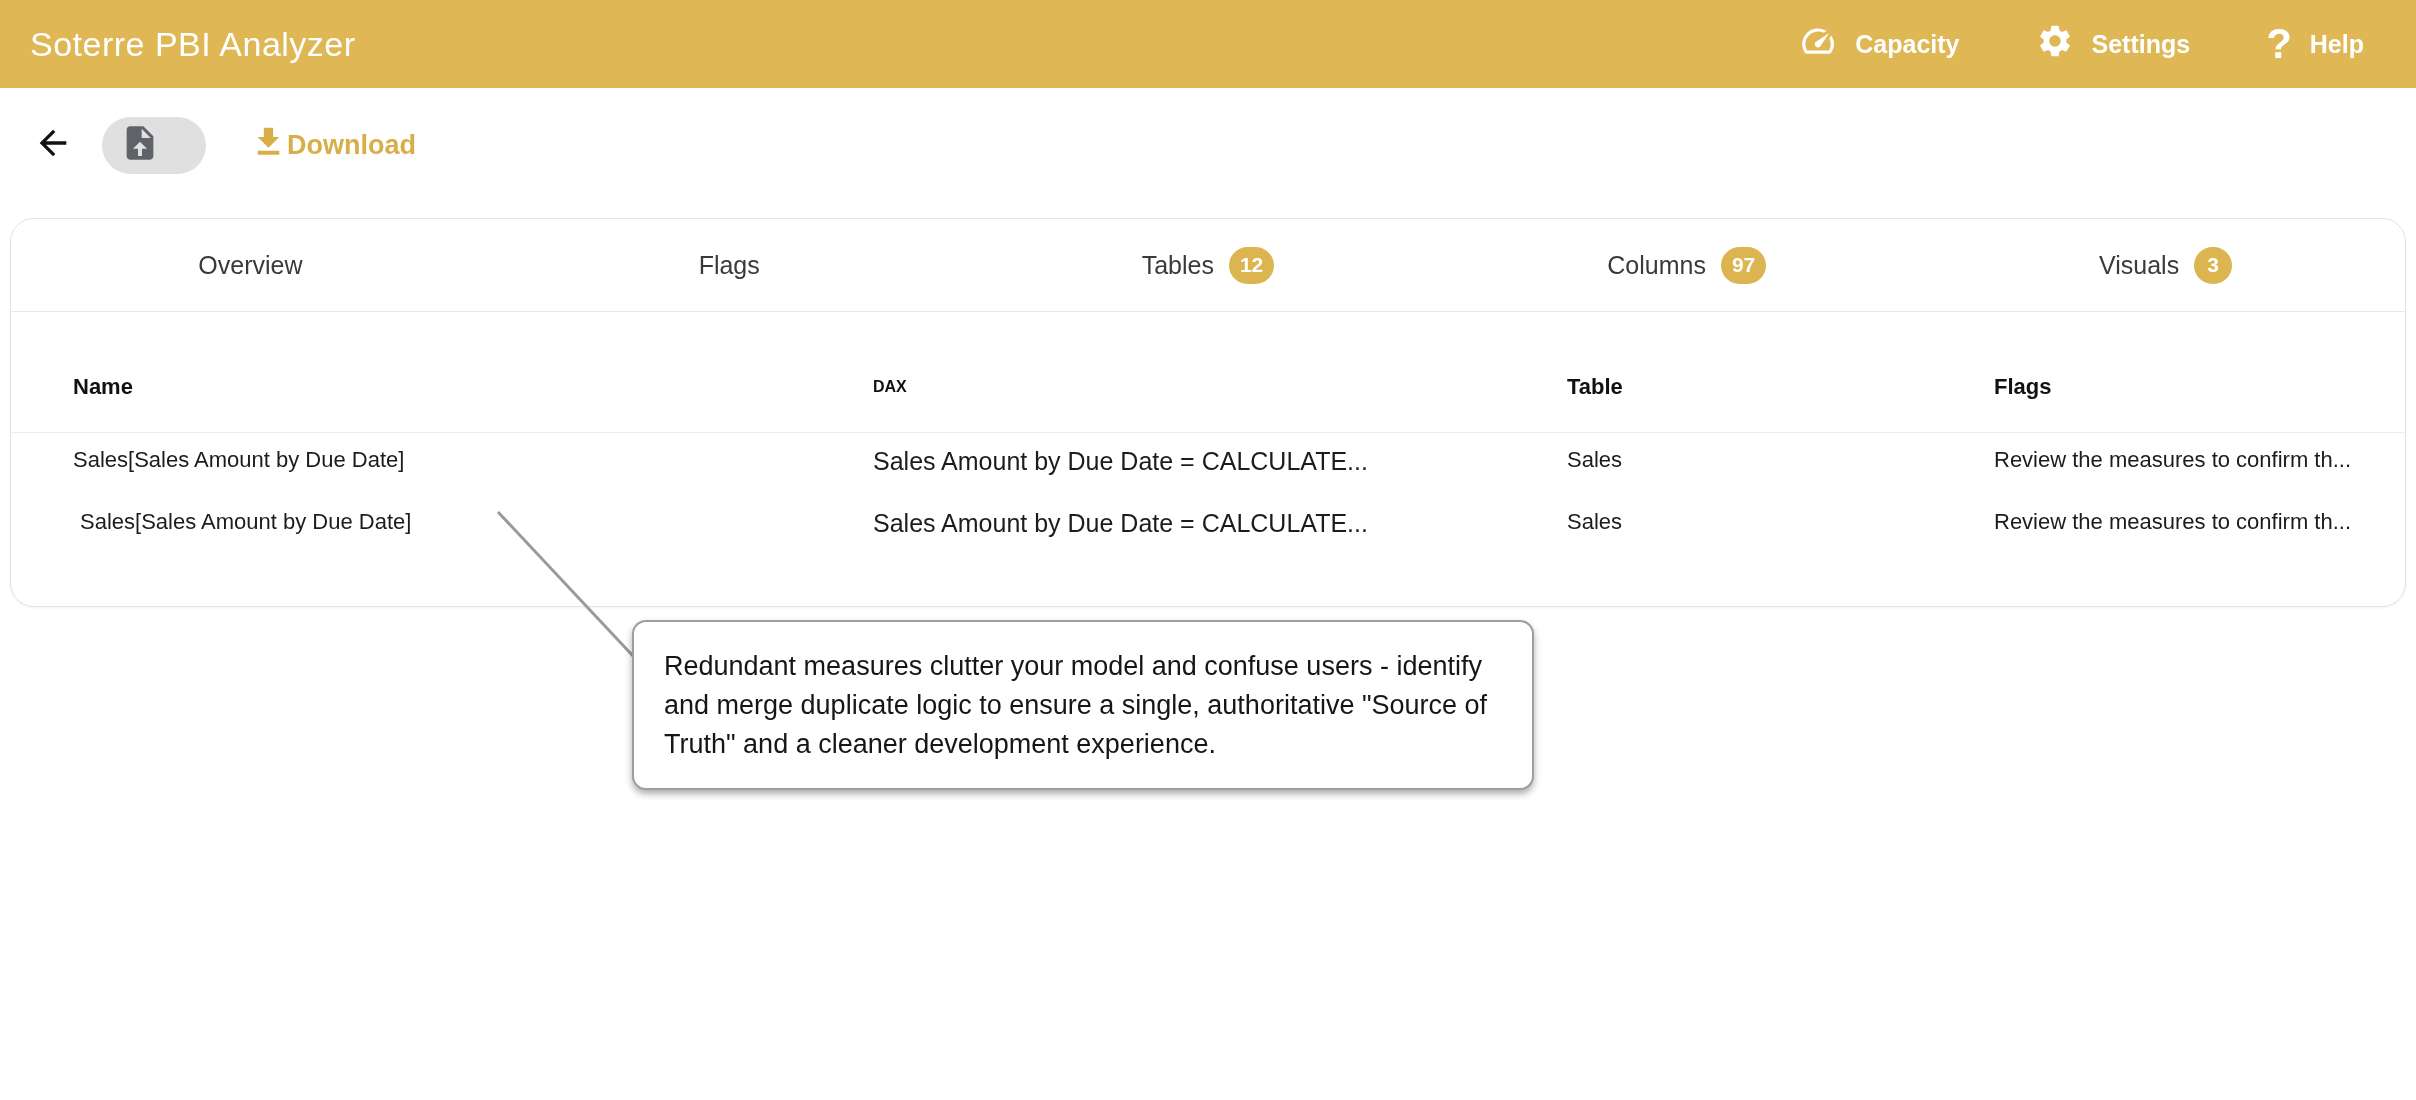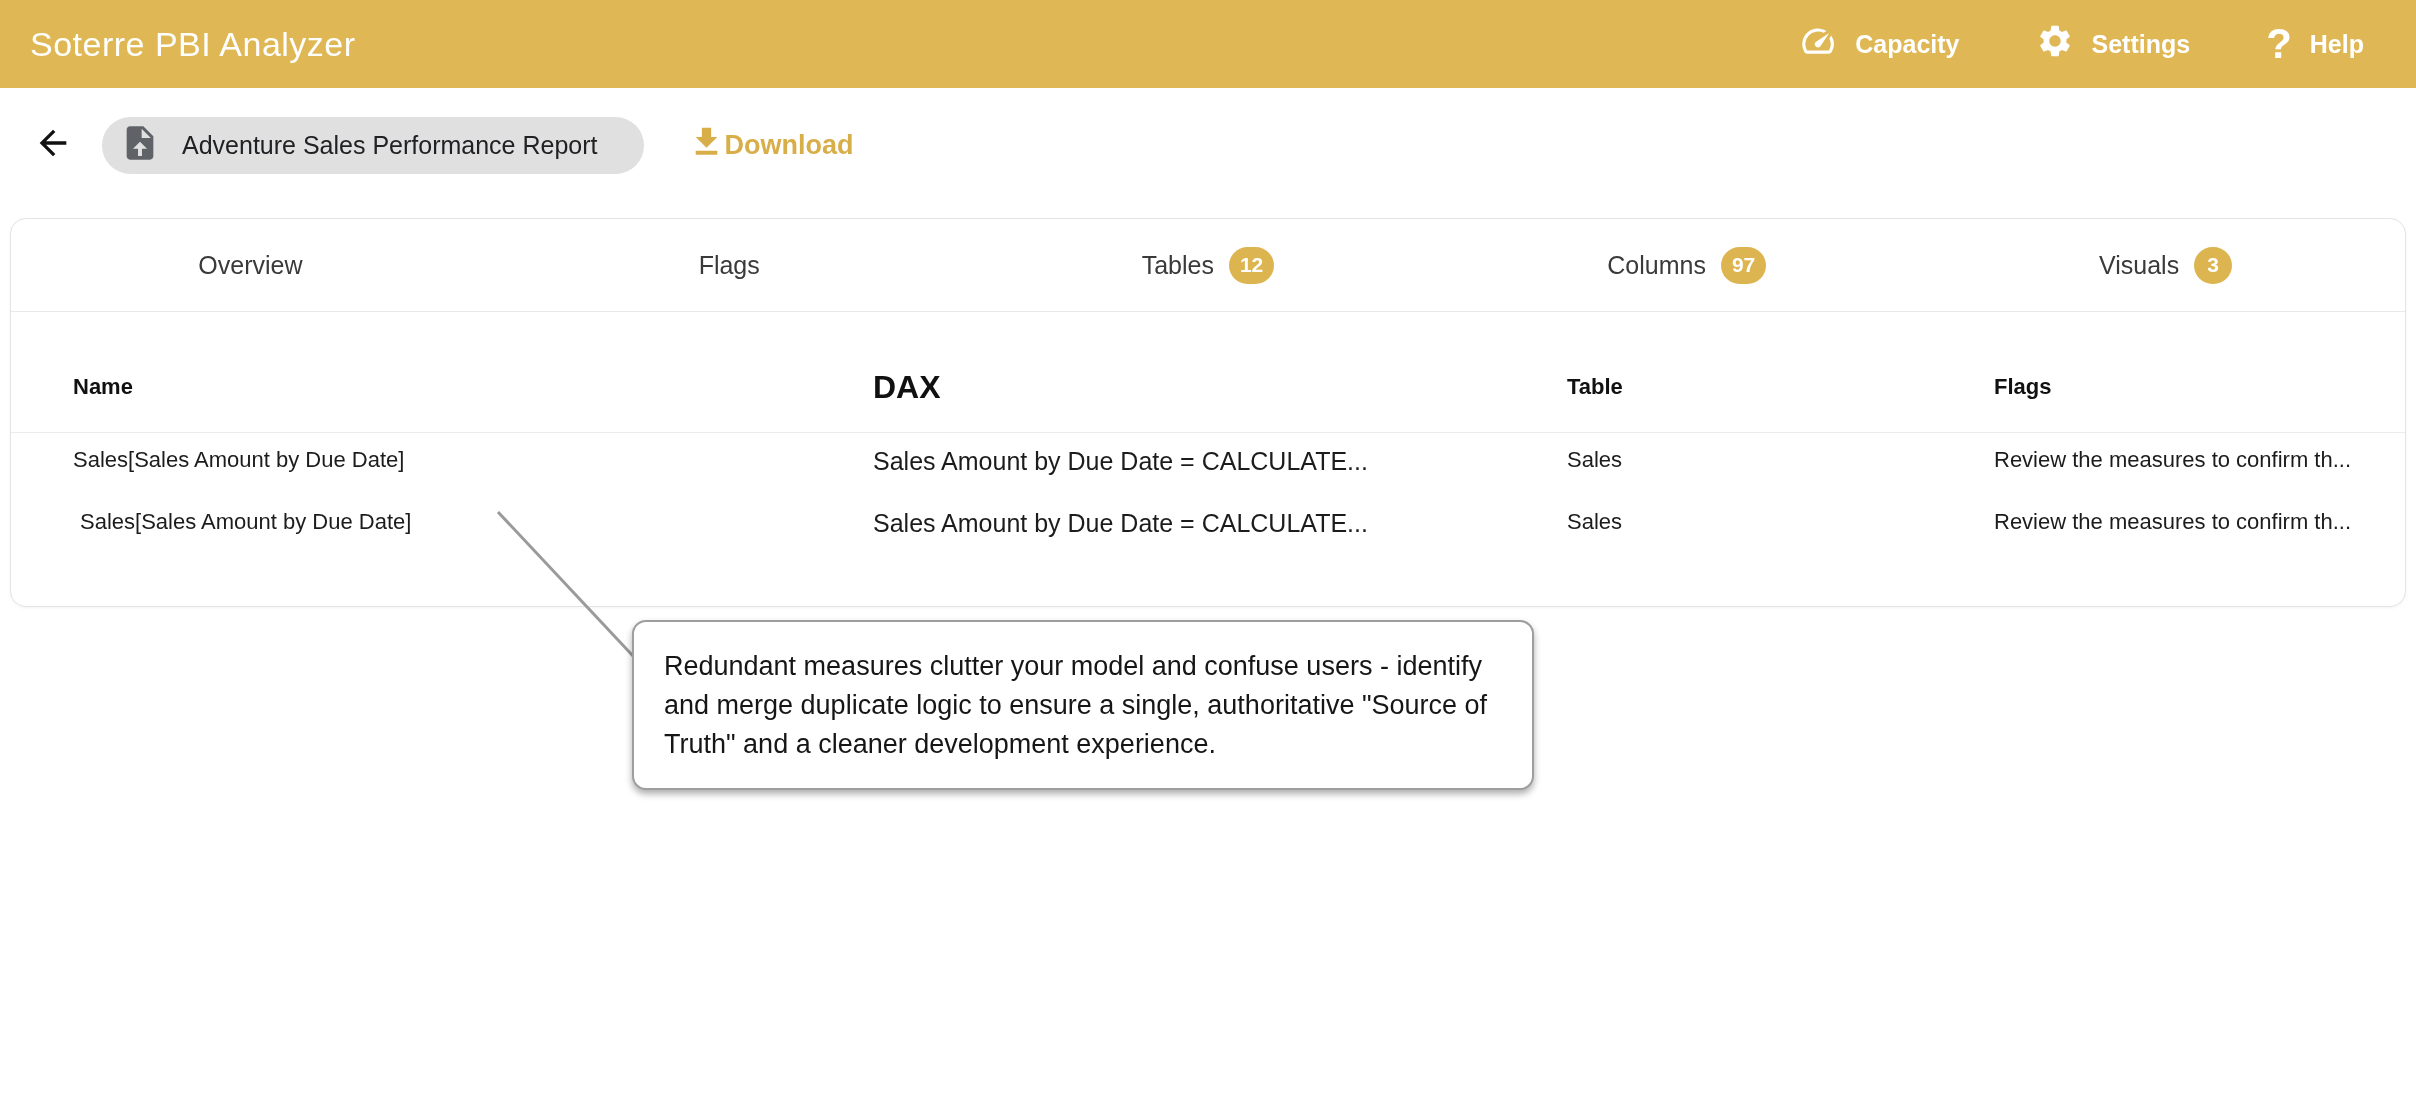--- a/index.html
+++ b/index.html
@@ -25,38 +25,38 @@
   .chip { margin-left:26px; height:57px; background:var(--chip,#E0E0E0);
     border-radius:29px; display:flex; align-items:center; padding:0 46px 0 18px; gap:22px; cursor:pointer; }
   .chip svg { width:40px; height:40px; fill:var(--icon,#5F6368); }
   .chip-label { font-size:25px; color:#202124; font-weight:500; }
   .download-btn { margin-left:44px; display:flex; align-items:center; gap:0;
     color:var(--download,#D8AE49); font-size:27px; font-weight:700; cursor:pointer; }
   .download-btn svg { width:37px; height:37px; fill:var(--download,#D8AE49); }
 
   
   .card { position:absolute; left:10px; top:218px; width:2396px; height:389px;
-    background:#ffffff; border:1px solid var(--border,#E4E4E4); border-radius:16px;
+    background:#ffffff; border:1px solid var(--border,#E4E4E4); border-radius:24px;
     box-shadow:0 1px 3px rgba(0,0,0,0.05); }
 
   .tabs { display:flex; height:93px; border-bottom:1px solid #E9E9E9; }
   .tab { flex:1; position:relative; display:flex; align-items:center; justify-content:center;
     gap:15px; font-size:25px; font-weight:500; color:#3A3A3A; cursor:pointer; }
   .tab.active { color:#141414; }
   .tab.active::after { content:""; position:absolute; left:6px; right:6px; bottom:-1px;
     height:6px; background:#161616; }
   .tab-badge { background:var(--badge,#DCB550); color:#ffffff; font-size:21px; font-weight:600;
     min-width:38px; height:37px; border-radius:19px; display:flex; align-items:center;
     justify-content:center; padding:0 11px; }
 
   
   .thead { display:flex; align-items:center; height:121px; padding:30px 24px 0 62px;
     border-bottom:1px solid #ECECEC; }
   .th { font-size:22px; font-weight:600; color:#111111; }
-  .th.dax { font-size:32px; font-weight:700; }
+  .th.dax { font-size:16px; font-weight:700; }
   .col-name { width:800px; }
   .col-dax  { width:694px; }
   .col-table{ width:427px; }
   .col-flags{ flex:1; }
   .tbody { padding:14px 24px 0 62px; }
   .trow { display:flex; align-items:flex-start; height:62px; color:#1C1C1C; }
   .cell { font-size:22px; white-space:nowrap; overflow:hidden; }
   .cell.dax { font-size:25px; }
   .trow:nth-child(2) .cell.name { padding-left:7px; }
 
@@ -104,21 +104,20 @@
           <path d="M20 11H7.83l5.59-5.59L12 4l-8 8 8 8 1.41-1.41L7.83 13H20v-2z"></path>
         </svg>
     </span>
   </div>
   <div class="chip">
     <span>
       <svg viewBox="0 0 24 24">
           <path fill-rule="evenodd" d="M14 2H6c-1.1 0-2 .9-2 2v16c0 1.1.9 2 2 2h12c1.1 0 2-.9 2-2V8l-6-6zm-1 7V3.5L18.5 9H13zm-1 2.2l-4.2 4.2h3v4.4h2.4v-4.4h3L12 11.2z"></path>
         </svg>
     </span>
-    <span class="chip-label">Adventure Sales Performance Report</span>
   </div>
   <div class="download-btn">
     <span>
       <svg viewBox="0 0 24 24">
           <path d="M19 9h-4V3H9v6H5l7 7 7-7zM5 18v2.6h14V18H5z"></path>
         </svg>
     </span>
     <span>Download</span>
   </div>
 </div>

